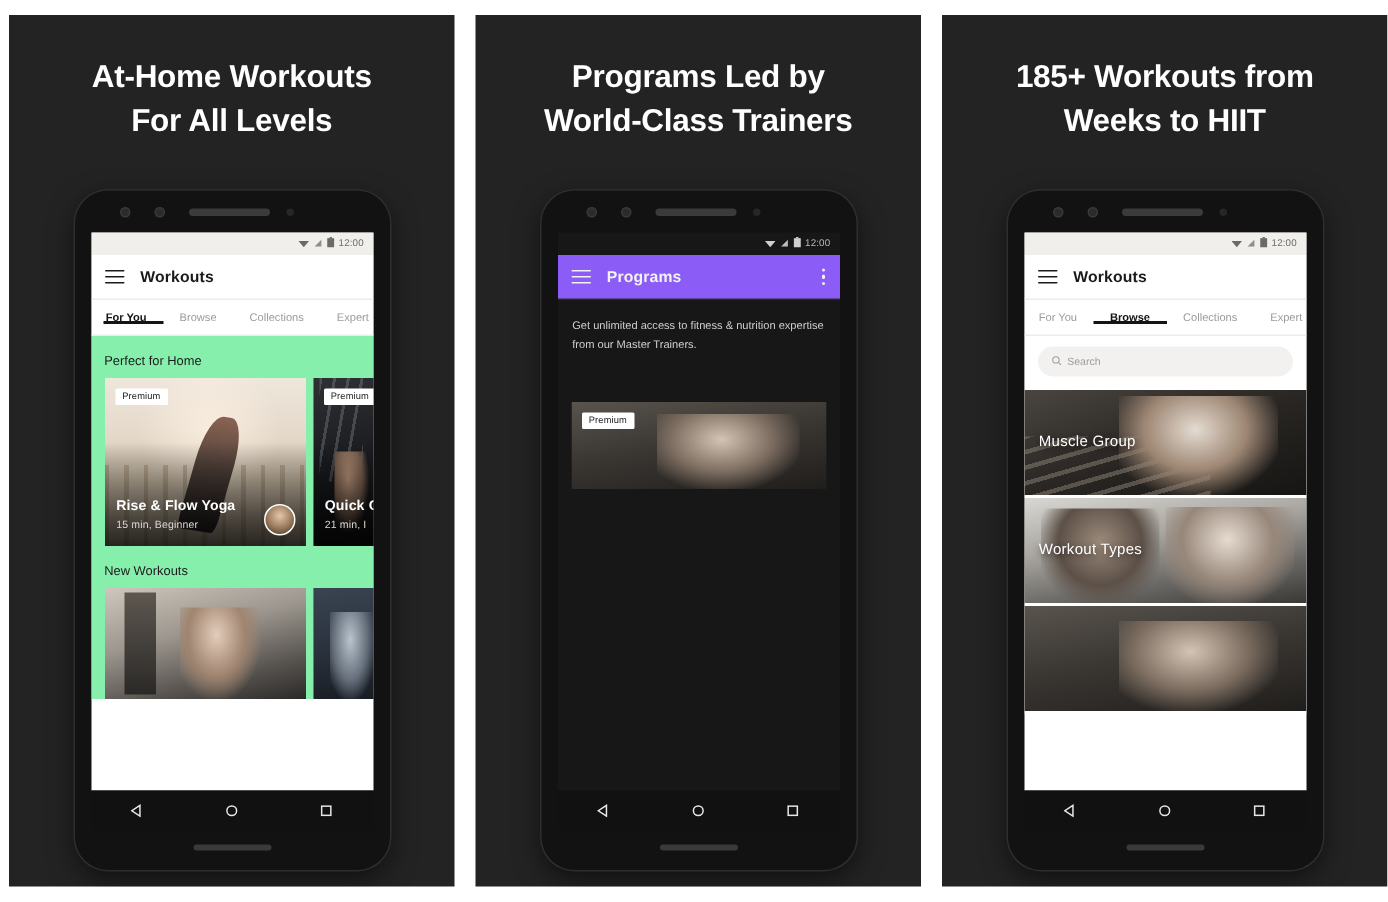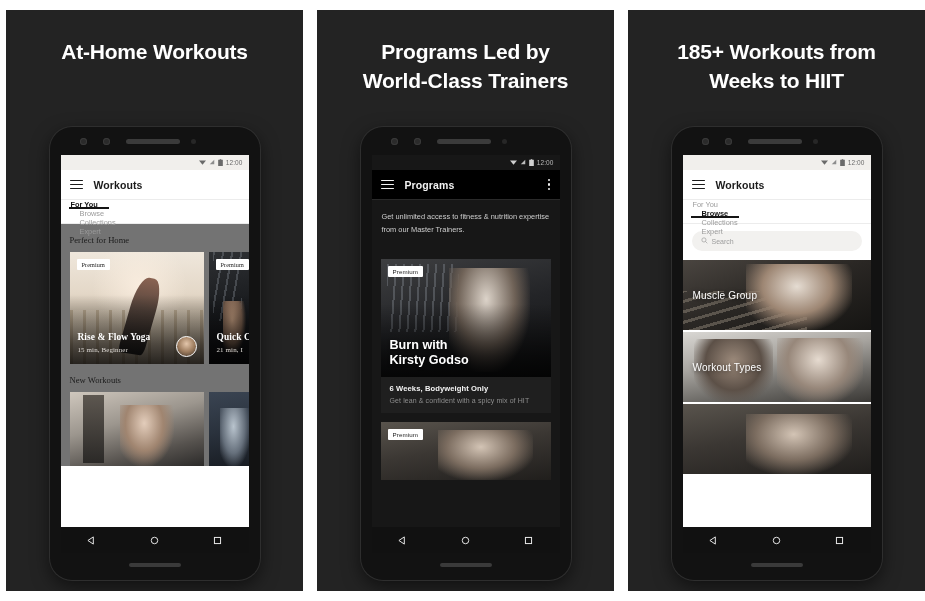--- a/index.html
+++ b/index.html
@@ -110,34 +110,33 @@
   .sb-ico { display: inline-block; }
 
   
   .appbar {
     display: flex; align-items: center;
     height: 30px;
     padding: 0 9px;
     gap: 11px;
   }
   .appbar.light { background: #ffffff; color: #1a1a1a; border-bottom: 1px solid #ececec; }
-  .appbar.dark  { background: #000000; color: #f2f2f2; border-bottom: 1px solid #2a2a2a; }
+  .appbar.dark  { background: #8b5cf6; color: #f2f2f2; border-bottom: 1px solid #2a2a2a; }
   .hamburger { width: 13px; display:flex; flex-direction:column; gap:2.5px; flex:0 0 auto;}
   .hamburger i { display:block; height: 1.6px; background: currentColor; border-radius:1px;}
   .appbar-title { font-size: 10.5px; font-weight: 600; letter-spacing: .1px; flex: 1 1 auto;}
   .kebab { width: 3px; display:flex; flex-direction:column; gap:2px; align-items:center;}
   .kebab i { width:2.6px; height:2.6px; border-radius:50%; background: currentColor;}
 
   
   .tabs {
-    display: flex; height: 24px; align-items: flex-start;
+    display: flex; height: 24px; align-items: center;
     background: #ffffff;
     padding-left: 8px;
     border-bottom: 1px solid #ececec;
-    flex-direction: column;
   }
   .tab {
     font-size: 7.4px;
     color: #9b9b9b;
     display: flex; align-items: center;
     padding: 0 11px;
     position: relative;
     white-space: nowrap;
   }
   .tab:first-child { padding-left: 2px; }
@@ -149,21 +148,21 @@
 
   
   .searchwrap { background:#fff; padding: 7px 9px 9px; }
   .searchbox {
     height: 20px; border-radius: 11px; background: #f2f1ef;
     display:flex; align-items:center; gap:4px; padding: 0 9px;
     font-size: 7px; color: #9d9d9d;
   }
 
   
-  .content-light { background:#737373;font-family:Liberation Serif, serif; }
+  .content-light { background:#86efac; }
   .section-title {
     font-size: 8.6px; color: #1b1b1b; font-weight: 500;
     padding: 11px 9px 7px;
   }
   .cardrow { display:flex; gap: 5px; padding-left: 9px; }
 
   .wcard {
     position: relative;
     flex: 0 0 auto;
     width: 134px; height: 112px;
@@ -322,20 +321,21 @@
   }
 </style>
 </head>
 <body>
 
 <div class="stage">
 
   <div class="panel">
     <div class="headline">
       <span>At-Home Workouts</span>
+      <span class="l2">For All Levels</span>
     </div>
 
     <div class="phone">
       <div class="phone-top">
         <span class="cam c1"></span>
         <span class="cam c2"></span>
         <span class="speaker"></span>
         <span class="cam c3"></span>
       </div>
 
@@ -473,35 +473,20 @@
           <span class="appbar-title">Programs</span>
           <span class="kebab">
               <i></i>
               <i></i>
               <i></i>
             </span>
         </div>
 
         <div class="intro">Get unlimited access to fitness &amp; nutrition expertise from our Master Trainers.</div>
 
-        <div class="pcard">
-          <div class="pcard-img">
-            <div class="ph ph-kirsty"></div>
-            <div class="scrim"></div>
-            <div class="badge">Premium</div>
-            <div class="pcard-title">
-              <span>Burn with</span><br>
-              <span>Kirsty Godso</span>
-            </div>
-          </div>
-          <div class="pcard-body">
-            <div class="pcard-h">6 Weeks, Bodyweight Only</div>
-            <div class="pcard-p">Get lean &amp; confident with a spicy mix of HIT</div>
-          </div>
-        </div>
 
         <div class="pcard2">
           <div class="ph ph-pushup"></div>
           <div class="badge">Premium</div>
         </div>
       </div>
 
       <div class="navbar">
         <span>
           <svg width="9" height="9" viewBox="0 0 10 10">

